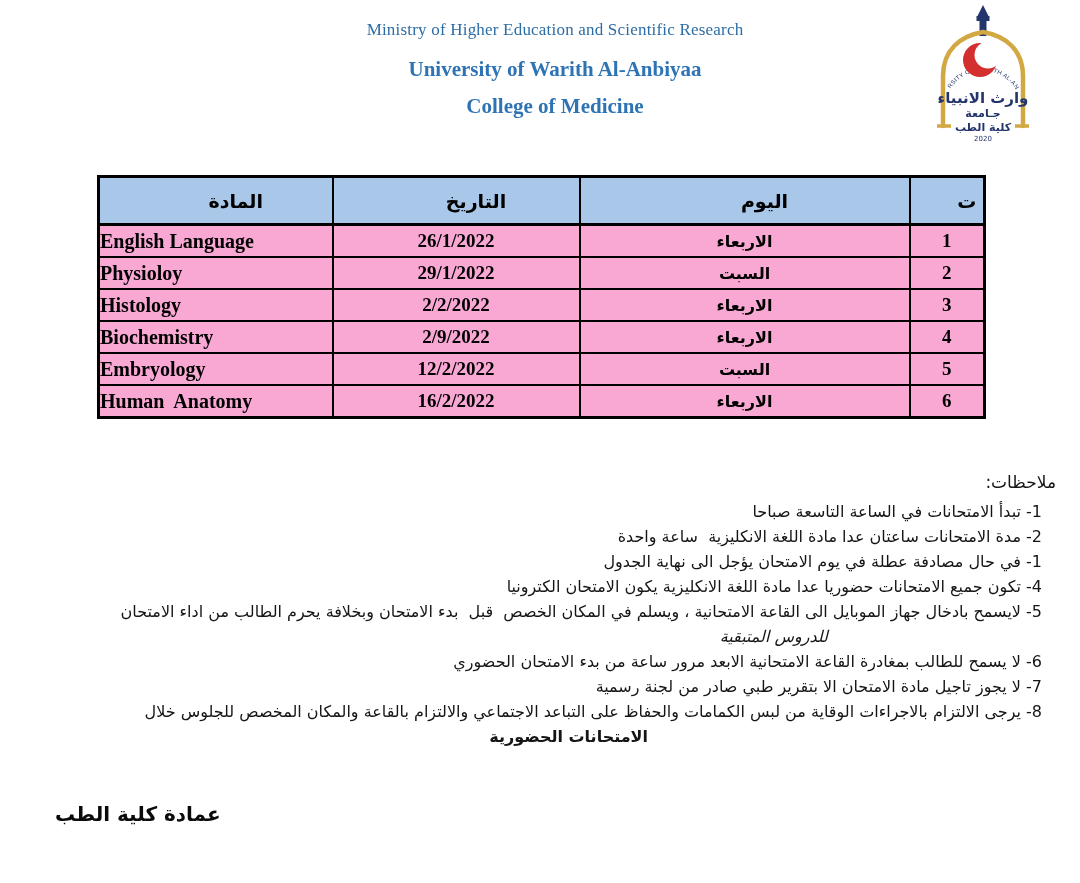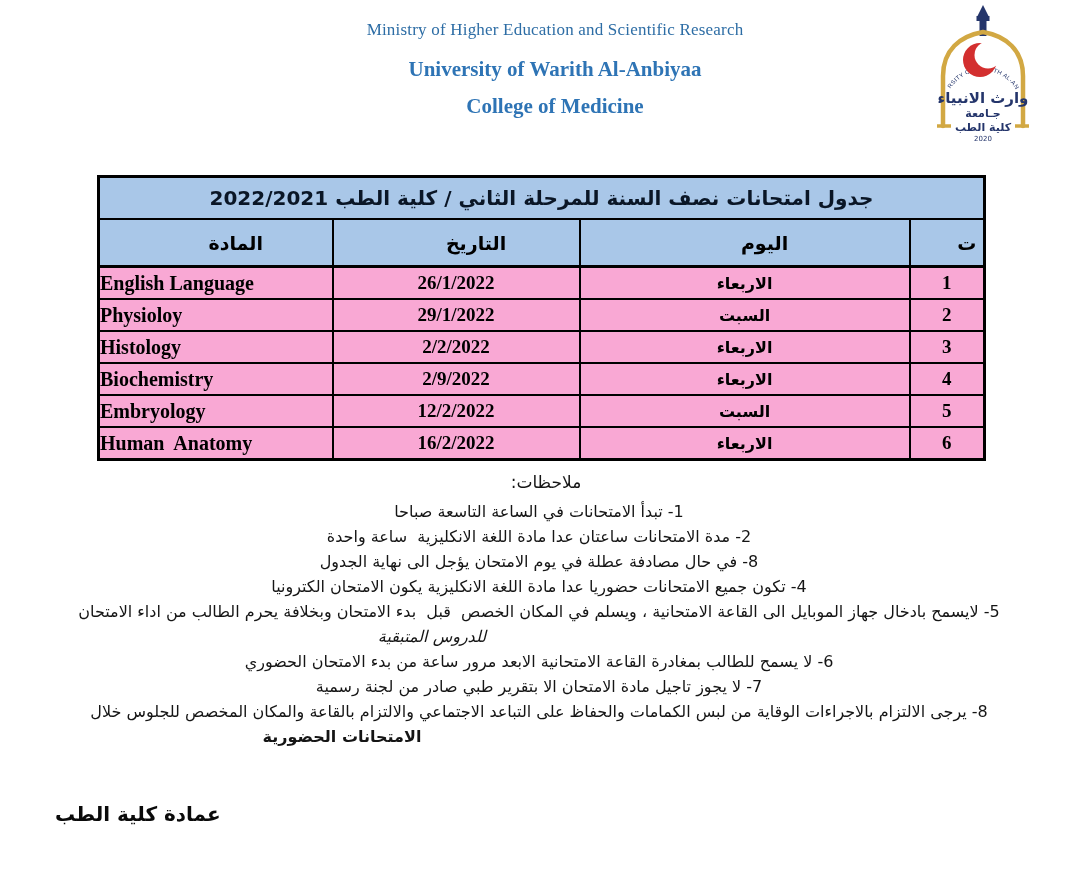--- a/index.html
+++ b/index.html
@@ -36,21 +36,21 @@
   }
   tr.data td { height:30px; background:#f9a8d4; vertical-align:middle; }
   td.c-no   { text-align:center; font-weight:bold; font-size:19px; direction:ltr; }
   td.c-day  { text-align:center; font-family:"DejaVu Sans",sans-serif; font-weight:bold; font-size:16px; }
   td.c-date { text-align:center; font-weight:bold; font-size:19px; direction:ltr; }
   td.c-subj { text-align:left; direction:ltr; padding-left:20px; font-weight:bold; font-size:20px; white-space:pre; }
 
   
   .notes {
     position:absolute; top:470px; right:24px; width:1020px;
-    direction:rtl; text-align:center; color:#151515;
+    direction:rtl; text-align:right; color:#151515;
     font-family:"DejaVu Sans",sans-serif; font-size:16px; line-height:25px;
   }
   .notes-heading { font-size:17px; margin-bottom:4px; }
   .note-line { padding-right:14px; white-space:pre; }
   .note-cont-5 { padding-right:228px; white-space:pre;font-style:italic; }
   .note-cont-8 { padding-right:408px; white-space:pre;font-weight:bold; }
 
   
   .signature {
     position:absolute; left:55px; top:802px; direction:rtl;
@@ -97,23 +97,20 @@
   </svg>
 
   <table class="sched" dir="rtl">
     <colgroup>
       <col style="width:75px">
         <col style="width:330px">
         <col style="width:247px">
         <col style="width:234px">
     </colgroup>
     <tbody>
-      <tr>
-        <td class="tbl-title" colspan="4">جدول امتحانات نصف السنة للمرحلة الثاني  / كلية الطب 2022/2021</td>
-      </tr>
       <tr class="head">
         <th>ت</th>
         <th>اليوم</th>
         <th>التاريخ</th>
         <th>المادة</th>
       </tr>
       <tr class="data">
         <td class="c-no">1</td>
         <td class="c-day">الاربعاء</td>
         <td class="c-date">26/1/2022</td>
@@ -149,21 +146,21 @@
         <td class="c-date">16/2/2022</td>
         <td class="c-subj">Human  Anatomy</td>
       </tr>
     </tbody>
   </table>
 
   <div class="notes">
     <div class="notes-heading">ملاحظات:</div>
     <div class="note-line">1- تبدأ الامتحانات في الساعة التاسعة صباحا</div>
     <div class="note-line">2- مدة الامتحانات ساعتان عدا مادة اللغة الانكليزية  ساعة واحدة</div>
-    <div class="note-line">8- في حال مصادفة عطلة في يوم الامتحان يؤجل الى نهاية الجدول</div>
+    <div class="note-line">1- في حال مصادفة عطلة في يوم الامتحان يؤجل الى نهاية الجدول</div>
     <div class="note-line">4- تكون جميع الامتحانات حضوريا عدا مادة اللغة الانكليزية يكون الامتحان الكترونيا</div>
     <div class="note-line">5- لايسمح بادخال جهاز الموبايل الى القاعة الامتحانية ، ويسلم في المكان الخصص  قبل  بدء الامتحان وبخلافة يحرم الطالب من اداء الامتحان</div>
     <div class="note-cont-5">للدروس المتبقية</div>
     <div class="note-line">6- لا يسمح للطالب بمغادرة القاعة الامتحانية الابعد مرور ساعة من بدء الامتحان الحضوري</div>
     <div class="note-line">7- لا يجوز تاجيل مادة الامتحان الا بتقرير طبي صادر من لجنة رسمية</div>
     <div class="note-line">8- يرجى الالتزام بالاجراءات الوقاية من لبس الكمامات والحفاظ على التباعد الاجتماعي والالتزام بالقاعة والمكان المخصص للجلوس خلال</div>
     <div class="note-cont-8">الامتحانات الحضورية</div>
   </div>
 
   <div class="signature">عمادة كلية الطب</div>

